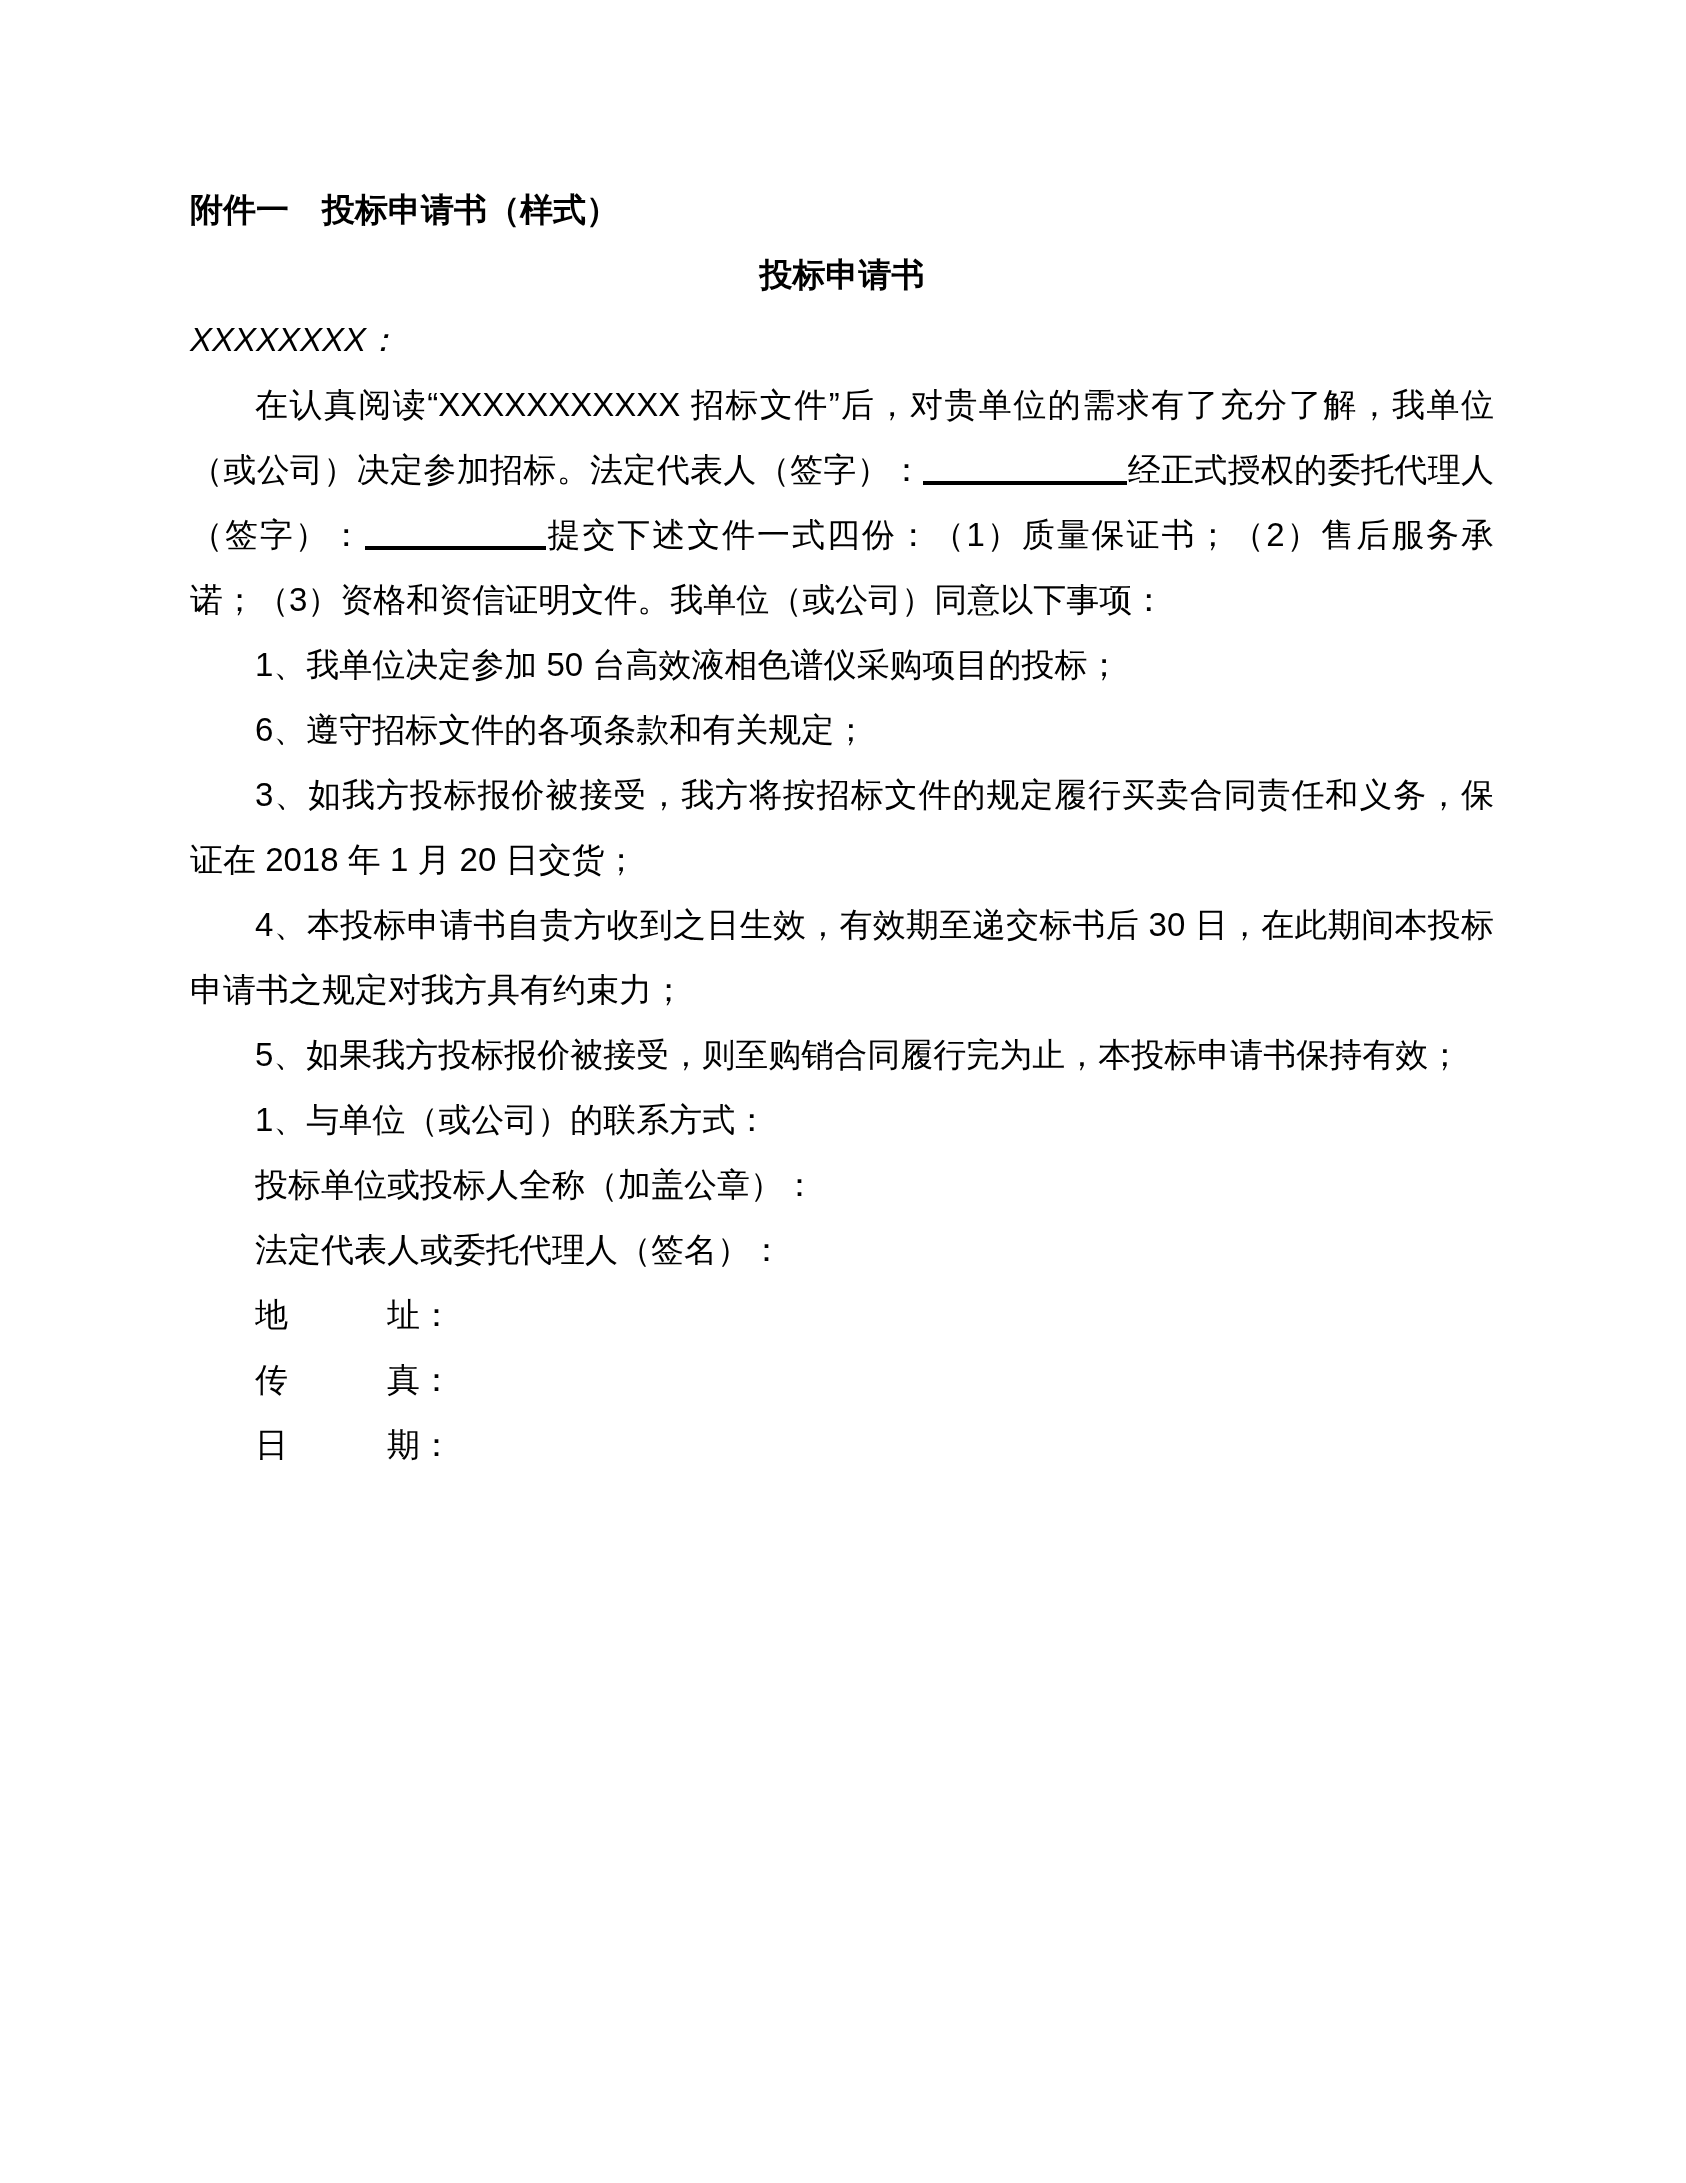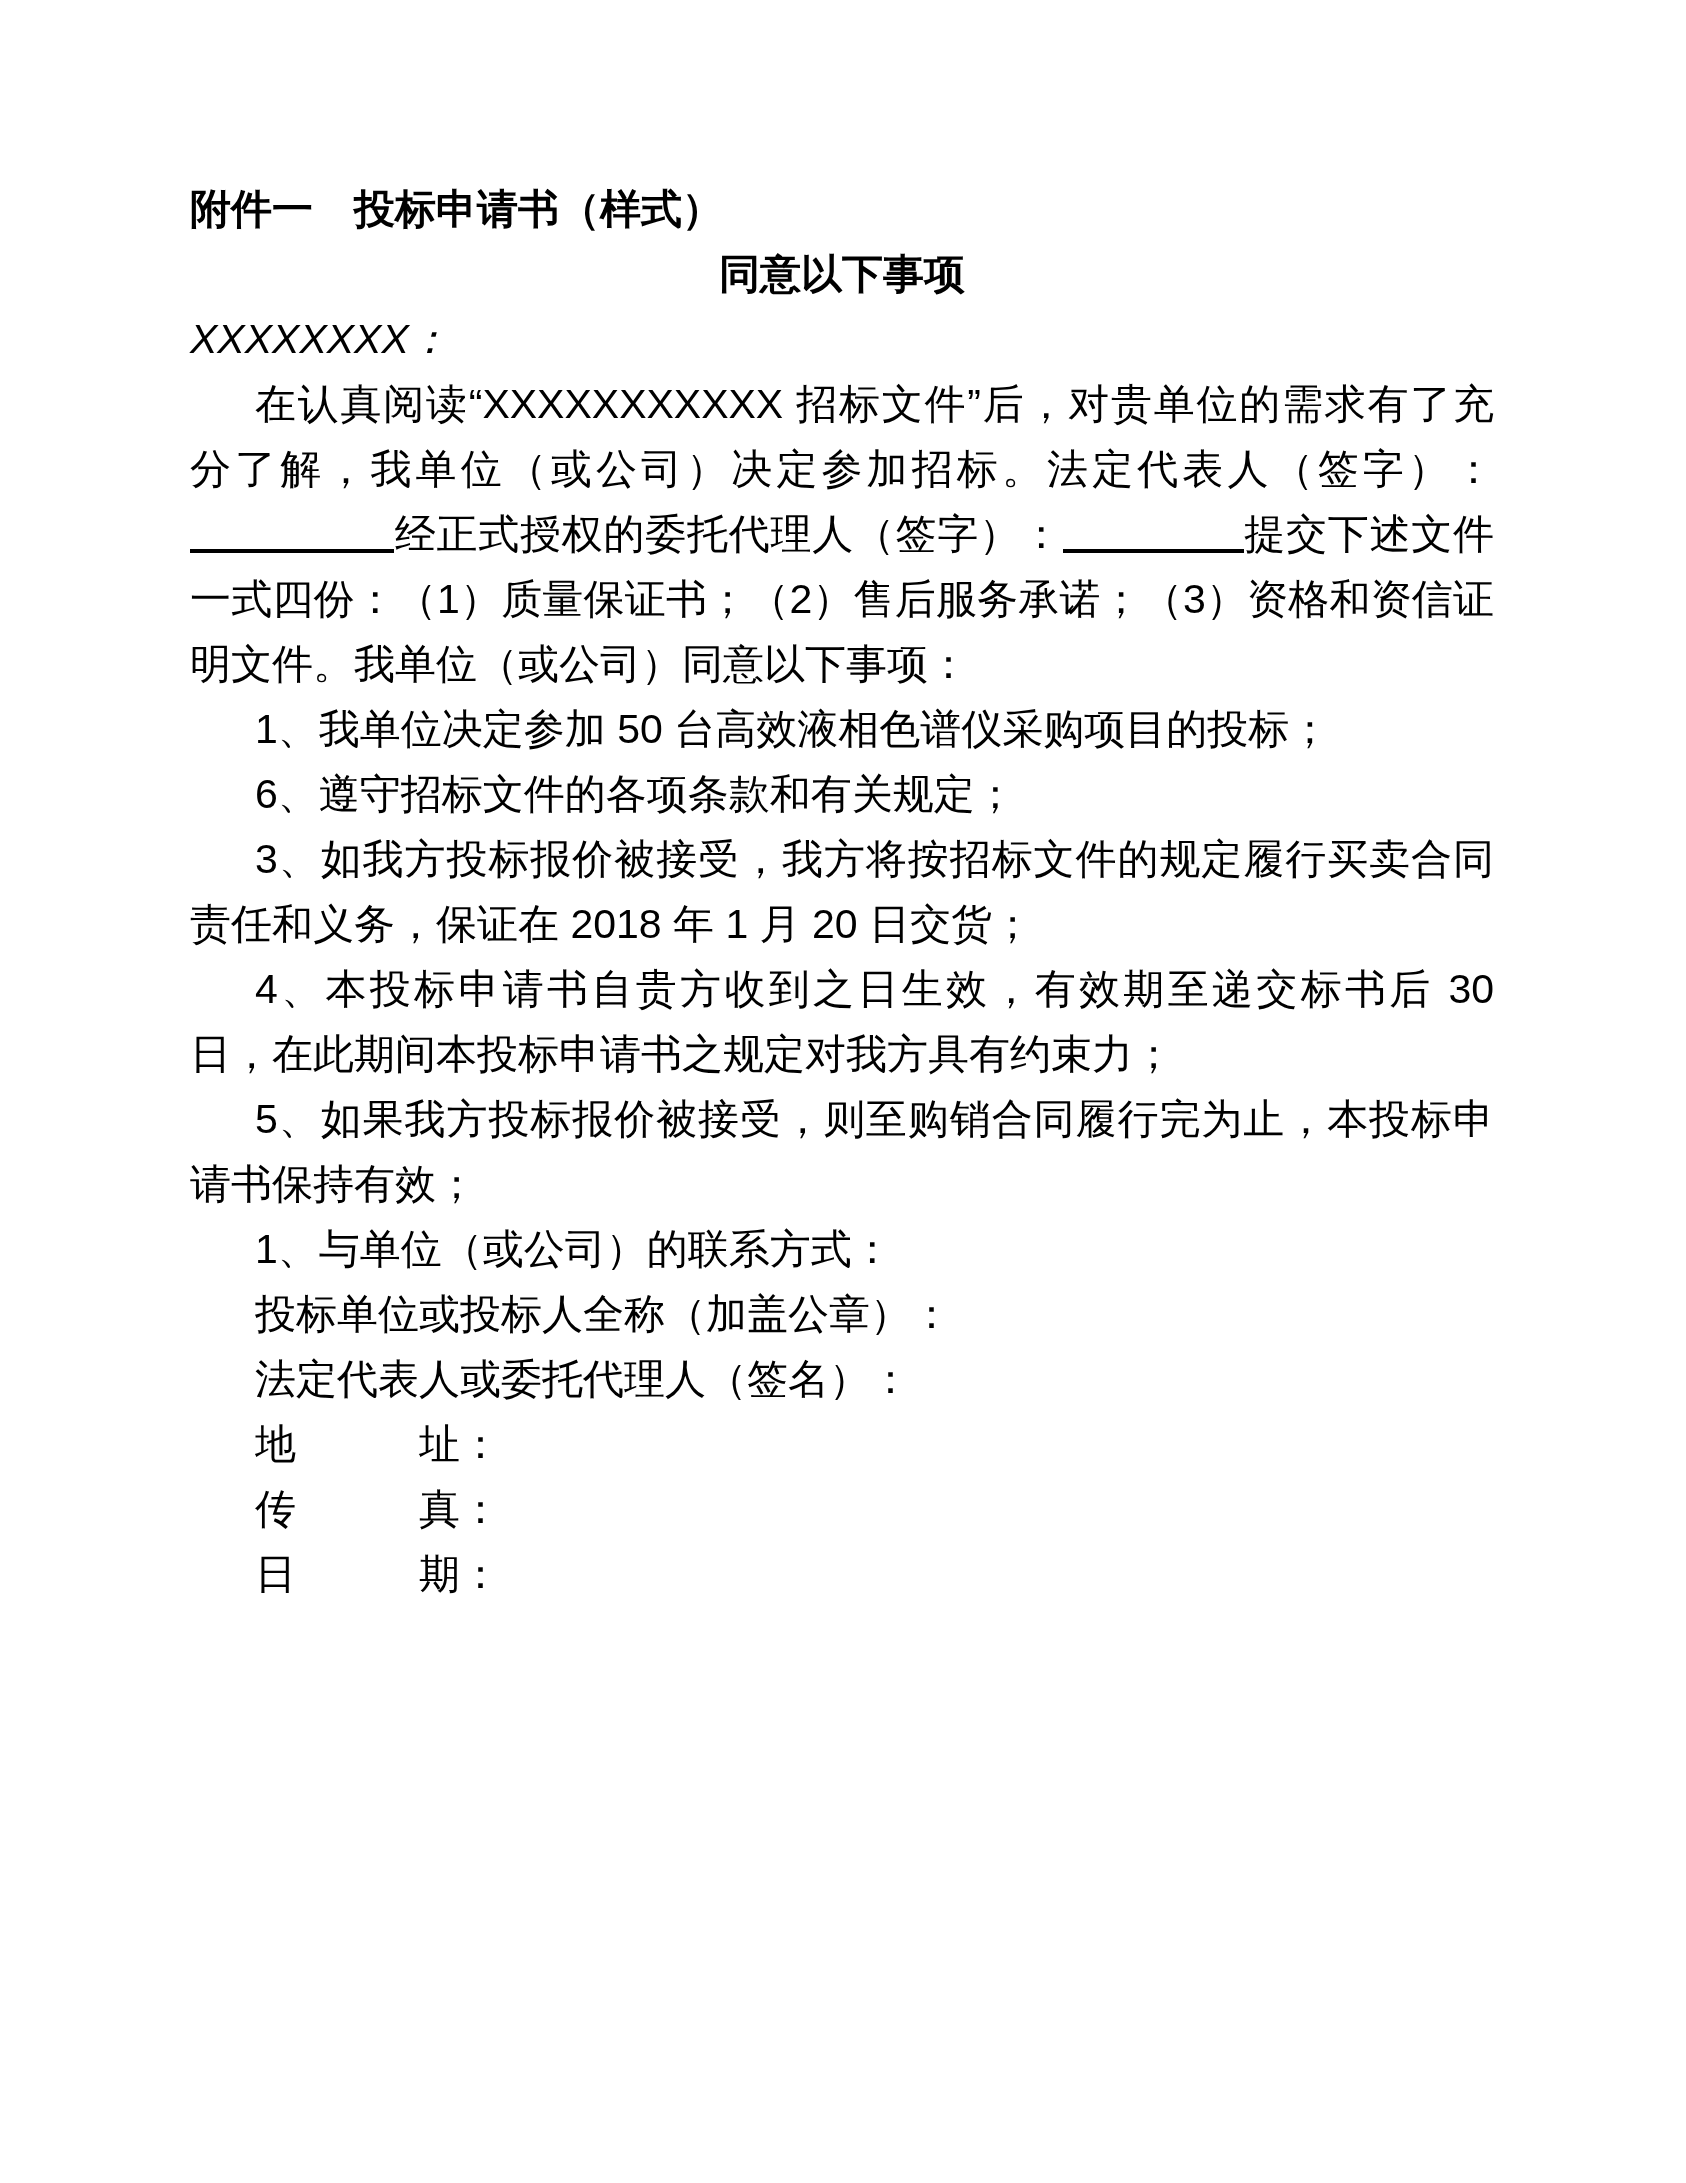--- a/index.html
+++ b/index.html
@@ -9,21 +9,21 @@
   }
   .page {
     position: relative;
     width: 1686px;
     height: 2184px;
     box-sizing: border-box;
     background: #ffffff;
     color: #000000;
     padding: 177px 192px 36px 190px;
     font-family: "Liberation Sans", serif;
-    font-size: 41px;
+    font-size: 33px;
     line-height: 65px;
     overflow: hidden;
   }
   p { margin: 0; padding: 0; }
   .heading {
     font-weight: bold;
     text-align: left;
   }
   .title {
     font-weight: bold;
@@ -53,21 +53,21 @@
   .blank-1 { width: 204px; }
   .blank-2 { width: 181px; }
 </style>
 </head>
 <body>
 
 <div class="page">
 
   <p class="heading">附件一　投标申请书（样式）</p>
 
-  <p class="title">同意以下事项</p>
+  <p class="title">投标申请书</p>
 
 
   <p class="salutation">XXXXXXXX：</p>
 
   <p class="body-para"><span>在认真阅读“XXXXXXXXXXX 招标文件”后，对贵单位的需求有了充分了解，我单位（或公司）决定参加招标。法定代表人（签字）：</span><span class="blank blank-1"></span><span>经正式授权的委托代理人（签字）：</span><span class="blank blank-2"></span><span>提交下述文件一式四份：（1）质量保证书；（2）售后服务承诺；（3）资格和资信证明文件。我单位（或公司）同意以下事项：</span></p>
 
   <p class="body-para">1、我单位决定参加 50 台高效液相色谱仪采购项目的投标；</p>
   <p class="body-para">6、遵守招标文件的各项条款和有关规定；</p>
   <p class="body-para">3、如我方投标报价被接受，我方将按招标文件的规定履行买卖合同责任和义务，保证在 2018 年 1 月 20 日交货；</p>
   <p class="body-para">4、本投标申请书自贵方收到之日生效，有效期至递交标书后 30 日，在此期间本投标申请书之规定对我方具有约束力；</p>

